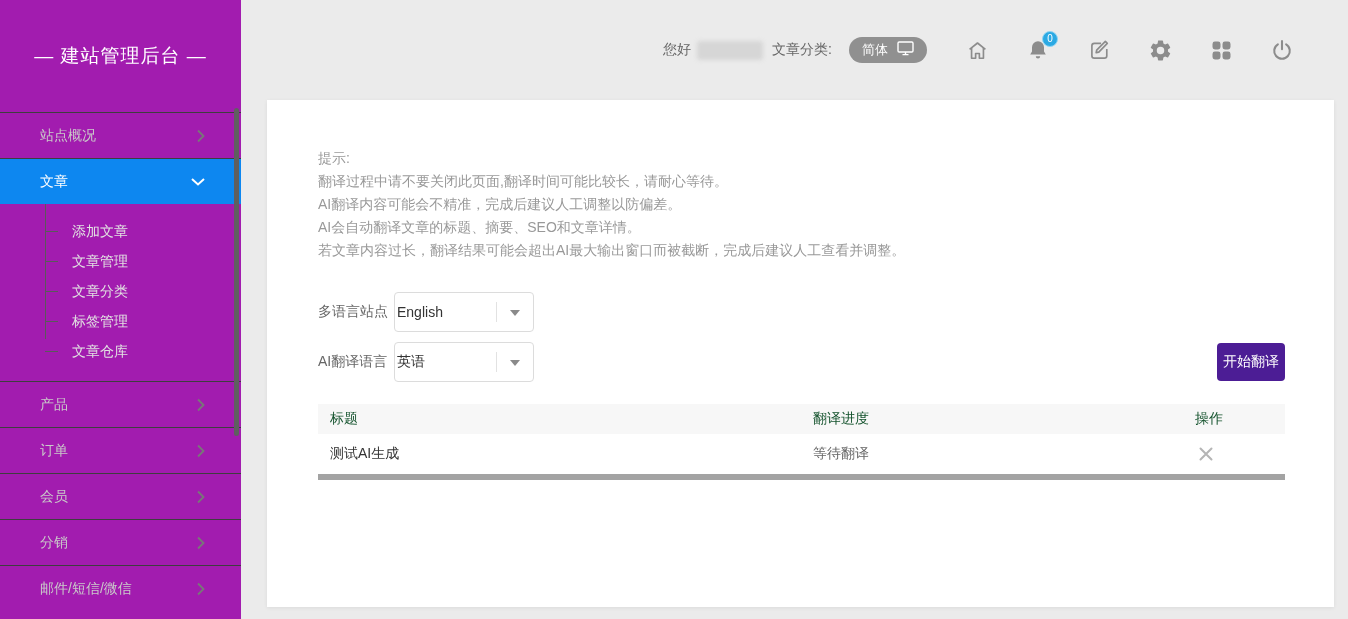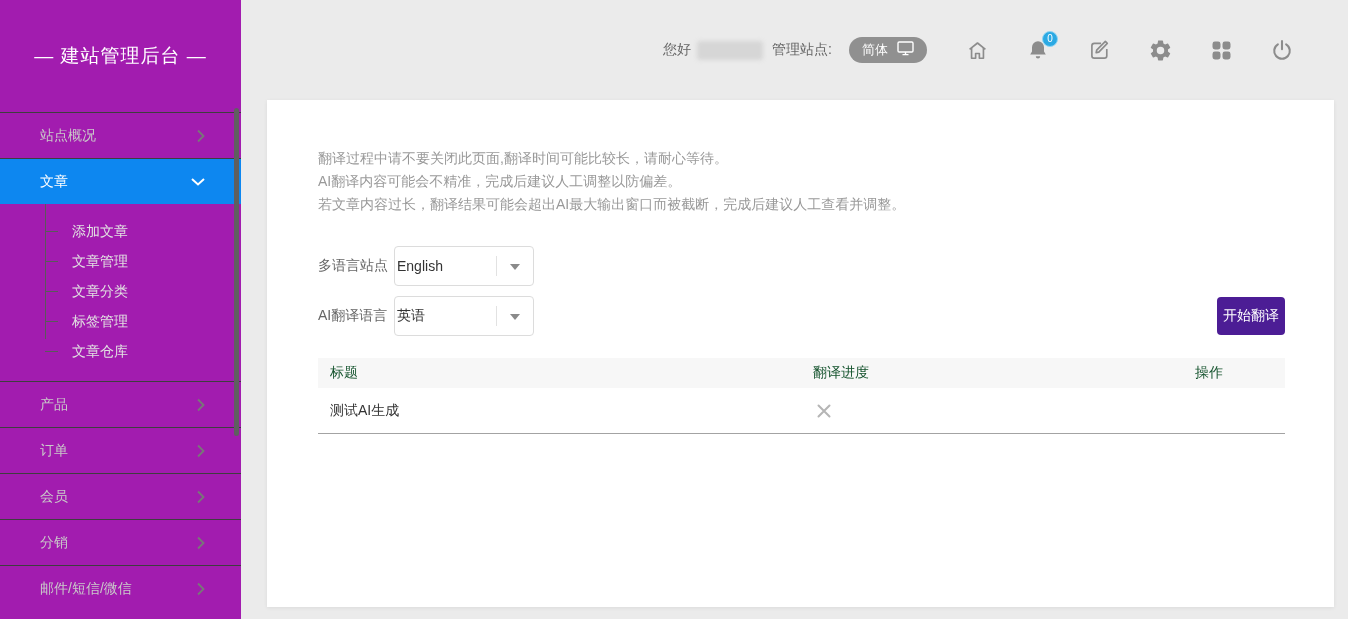--- a/index.html
+++ b/index.html
@@ -98,21 +98,21 @@
   }
 
   
   .table { margin-top:22px; }
   .t-head {
     display:grid; grid-template-columns:495px 382px 1fr; height:30px;
     align-items:center; background:#f7f7f7; color:#14532d; font-size:14px;
   }
   .t-row {
     display:grid; grid-template-columns:495px 382px 1fr; height:46px;
-    align-items:center; border-bottom:1px solid #a3a3a3; font-size:14px;
+    align-items:center; border-bottom:6px solid #a3a3a3; font-size:14px;
   }
   .cell-first { padding-left:12px; }
   .t-row .title-cell { color:#333333; }
   .t-row .progress-cell { color:#666666; }
   .close-x { margin-left:3px; display:flex; align-items:center; cursor:pointer; width:18px; }
 </style>
 </head>
 <body>
 
 <div class="app">
@@ -188,21 +188,21 @@
         </span>
       </div>
     </nav>
 
     <div class="side-scrollbar"></div>
   </aside>
 
   <header class="topbar">
     <span class="greeting">您好</span>
     <span class="redacted"></span>
-    <span class="manage-label">管理站点:</span>
+    <span class="manage-label">文章分类:</span>
 
     <button class="lang-pill">
       <span>简体</span>
       <span>
         <svg width="17" height="15" viewBox="0 0 17 15" fill="none">
           <rect x="1" y="1" width="15" height="10" rx="1.2" stroke="#ffffff" stroke-width="1.4"></rect>
           <path d="M8.5 11v2.2M5.5 13.6h6" stroke="#ffffff" stroke-width="1.4"></path>
         </svg>
       </span>
     </button>
@@ -249,22 +249,24 @@
         <svg width="27" height="27" viewBox="0 0 24 24" fill="none" stroke="#8c8c8c" stroke-width="1.9" stroke-linecap="round">
           <path d="M8.2 6.3a7.2 7.2 0 1 0 7.6 0"></path>
           <path d="M12 3.2v7.6"></path>
         </svg>
       </span>
     </div>
   </header>
 
   <main class="card">
     <div class="tips">
+      <div>提示:</div>
       <div>翻译过程中请不要关闭此页面,翻译时间可能比较长，请耐心等待。</div>
       <div>AI翻译内容可能会不精准，完成后建议人工调整以防偏差。</div>
+      <div>AI会自动翻译文章的标题、摘要、SEO和文章详情。</div>
       <div>若文章内容过长，翻译结果可能会超出AI最大输出窗口而被截断，完成后建议人工查看并调整。</div>
     </div>
 
     <div class="form-area">
       <div class="form-row">
         <span class="form-label">多语言站点</span>
         <div class="select-box">
           <span>English</span>
           <span class="select-divider"></span>
           <span class="select-caret"></span>
@@ -282,20 +284,21 @@
     </div>
 
     <div class="table">
       <div class="t-head">
         <span class="cell-first">标题</span>
         <span>翻译进度</span>
         <span>操作</span>
       </div>
       <div class="t-row">
         <span class="cell-first title-cell">测试AI生成</span>
+        <span class="progress-cell">等待翻译</span>
         <span class="close-x">
           <svg width="16" height="16" viewBox="0 0 16 16" fill="none" stroke="#b5b5b5" stroke-width="2" stroke-linecap="round">
             <path d="M2.5 2.5l11 11M13.5 2.5l-11 11"></path>
           </svg>
         </span>
       </div>
     </div>
   </main>
 
 </div>

